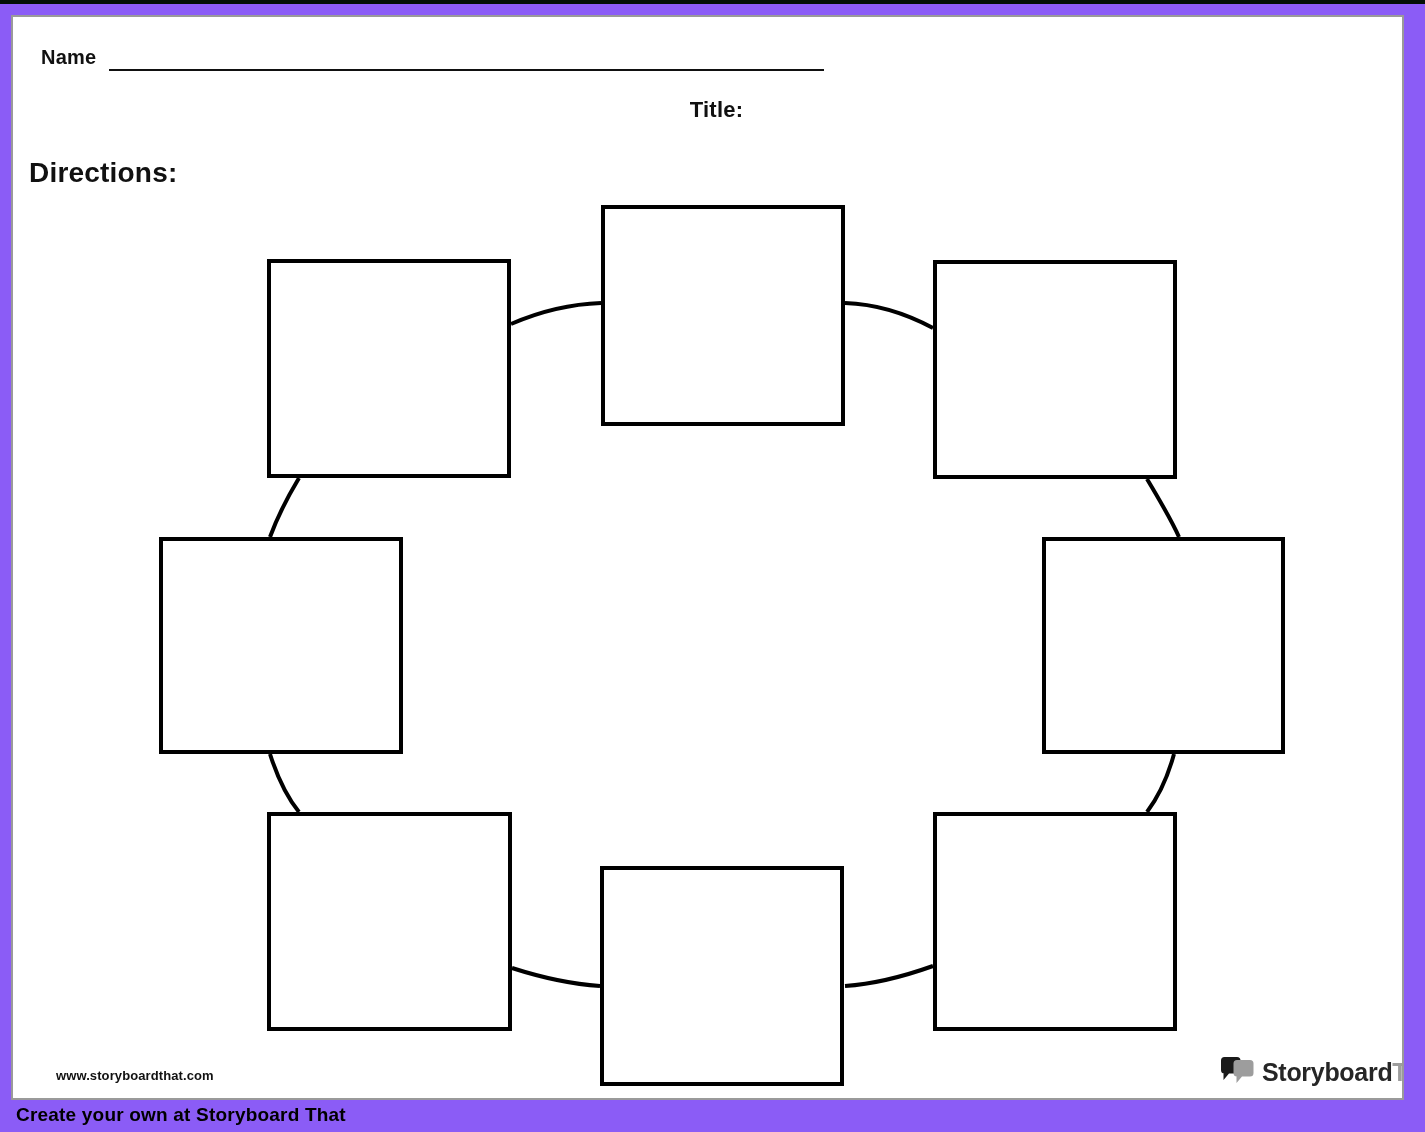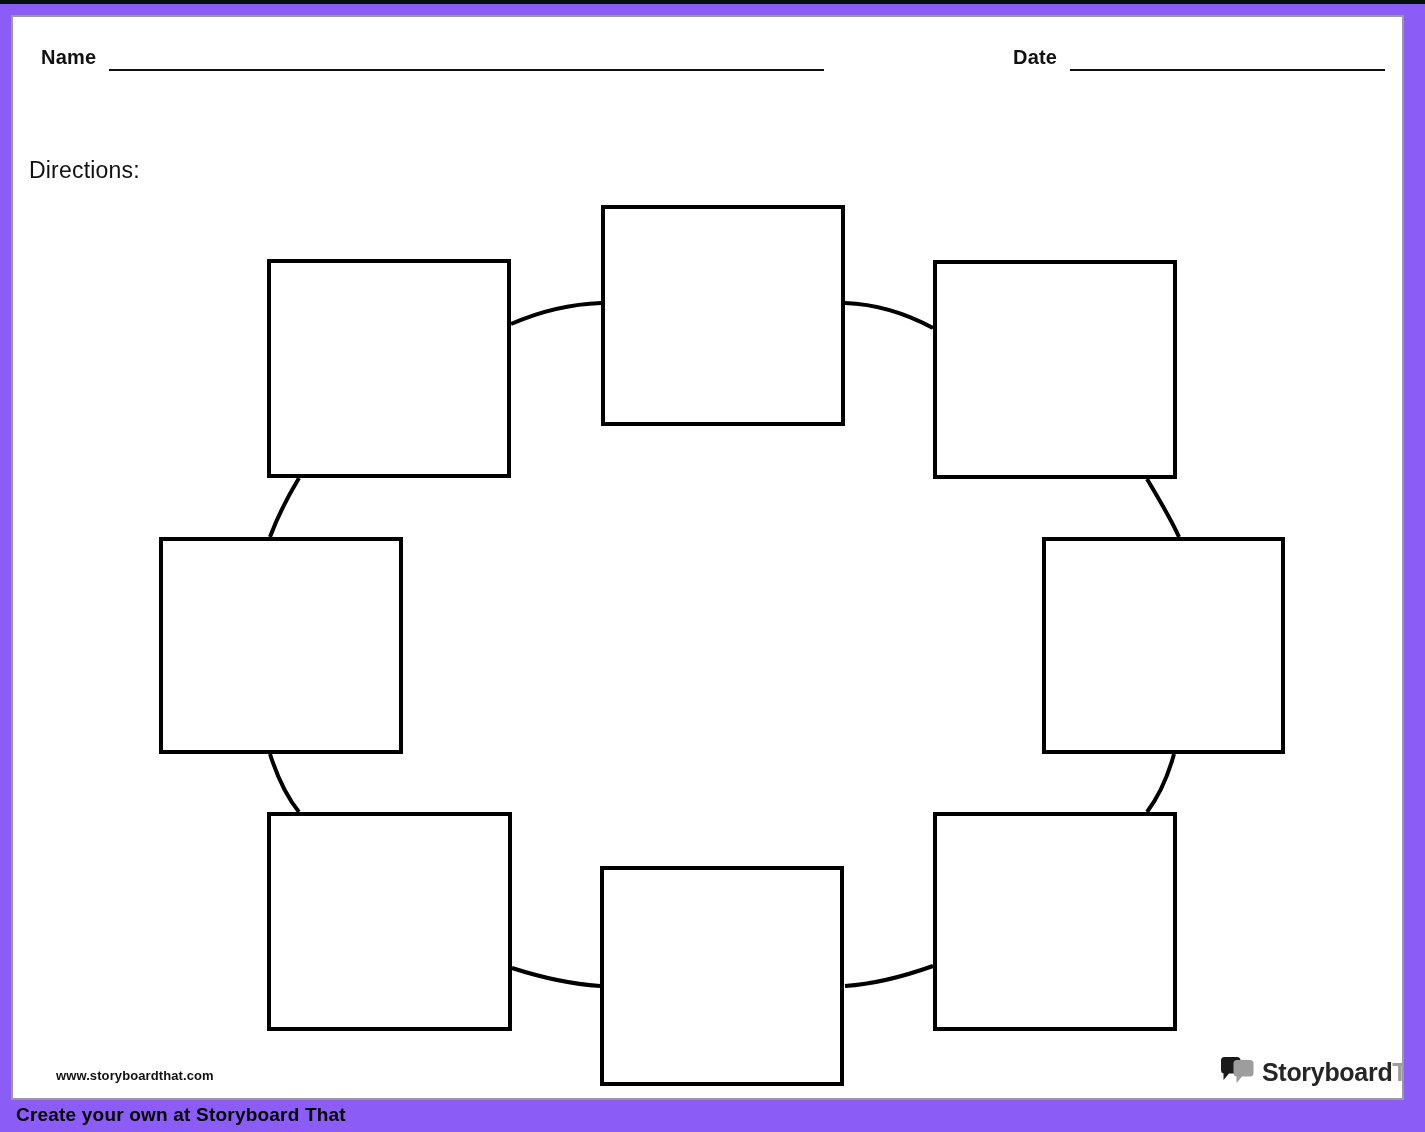--- a/index.html
+++ b/index.html
@@ -75,22 +75,22 @@
   
   #title-line .title-inner {
     display: inline-block;
     transform: translateX(9px);
   }
 
   #directions-line {
     position: absolute;
     left: 16px;
     top: 140px;
-    font-size: 23px;
-    font-weight: normal;
+    font-size: 28px;
+    font-weight: bold;
     color: #111111;
     letter-spacing: 0.2px;
     text-align: right;
   }
 
   
   #diagram {
     position: absolute;
     left: 0;
     top: 0;
@@ -154,25 +154,24 @@
 
 <div id="canvas">
 
   <div id="page">
 
     <div class="field" id="field-name">
       <span class="field-label">Name</span>
       <span class="field-rule"></span>
     </div>
 
-    <div class="field" id="field-date">
-      <span class="field-label">Date</span>
-      <span class="field-rule"></span>
-    </div>
-
+
+    <div id="title-line">
+      <span class="title-inner">Title:</span>
+    </div>
 
     <div id="directions-line">Directions:</div>
 
     <div id="diagram">
 
       <svg id="connector-layer" viewBox="0 0 1393 1085">
         <g fill="none" stroke="#000000" stroke-width="4" stroke-linecap="butt" id="connector-group">
             <path d="M 498 307 C 528 294 558 287 588 286"></path>
             <path d="M 832 286 C 862 287 892 296 920 311"></path>
             <path d="M 1134 462 C 1146 482 1158 502 1166 520"></path>

